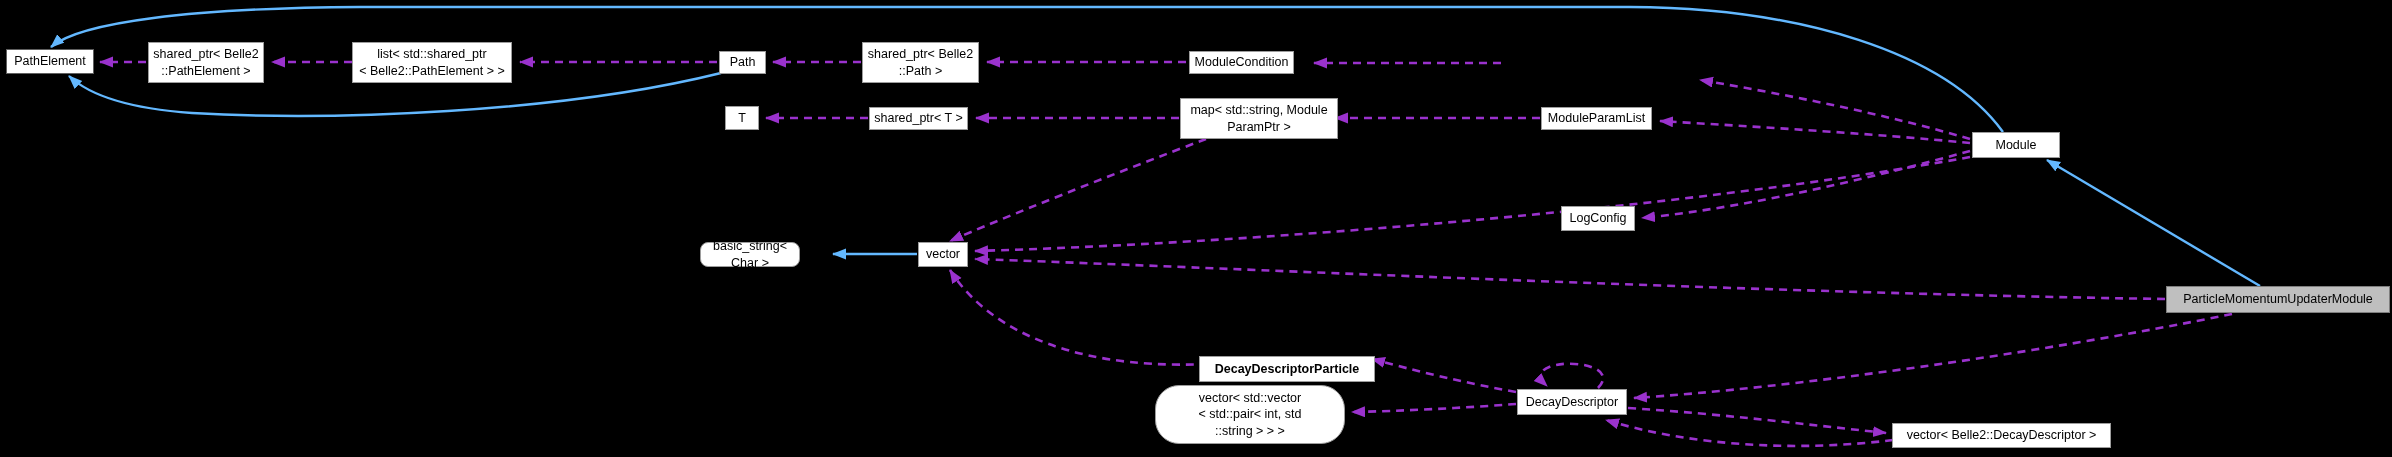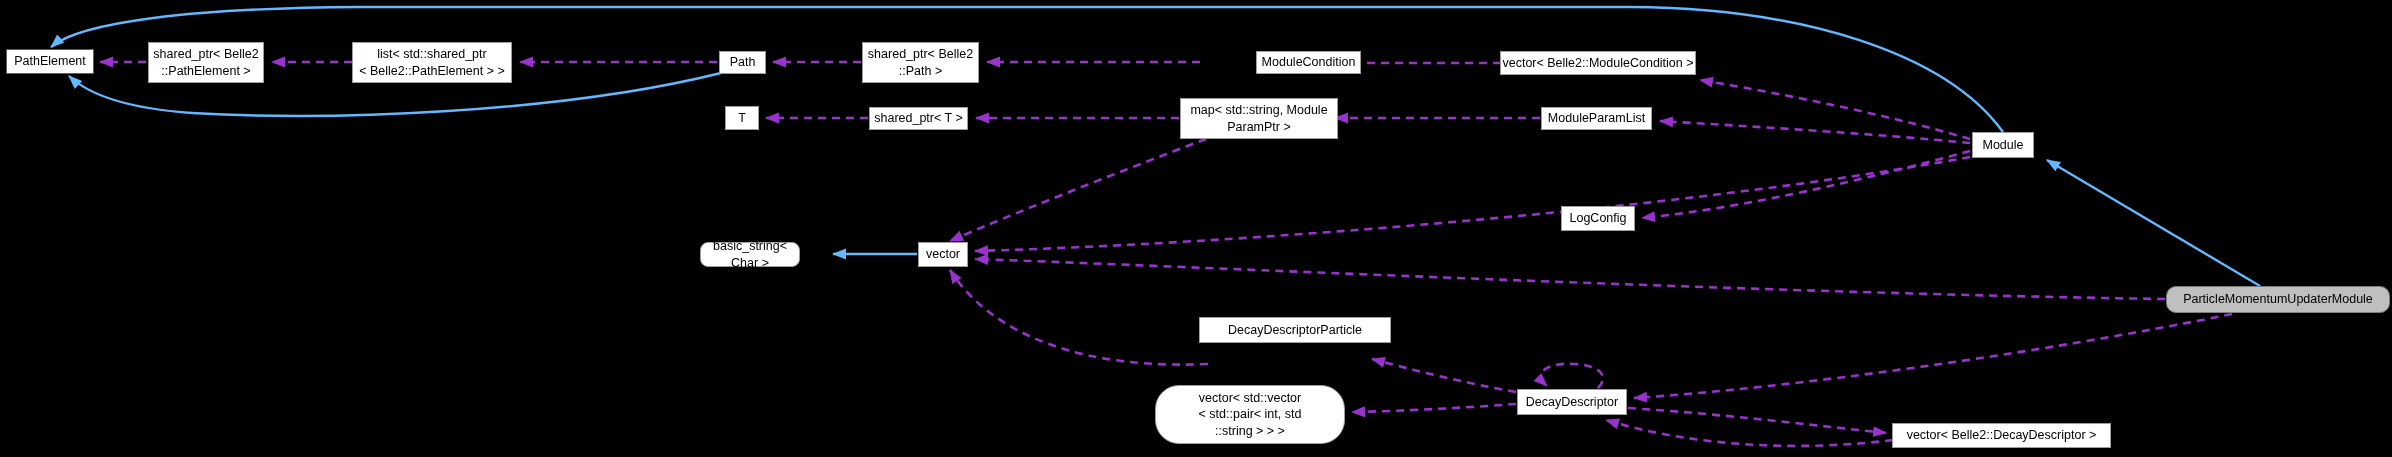--- a/index.html
+++ b/index.html
@@ -76,55 +76,52 @@
     <span class="lbl">list&lt; std::shared_ptr
 &lt; Belle2::PathElement &gt; &gt;</span>
   </div>
   <div class="node" style="left:719px;top:51px;width:47px;height:23px;">
     <span class="lbl">Path</span>
   </div>
   <div class="node" style="left:862px;top:42px;width:117px;height:41px;">
     <span class="lbl">shared_ptr&lt; Belle2
 ::Path &gt;</span>
   </div>
-  <div class="node" style="left:1256px;top:51px;width:105px;height:23px;">
+  <div class="node" style="left:1189px;top:51px;width:105px;height:23px;">
     <span class="lbl">ModuleCondition</span>
-  </div>
-  <div class="node" style="left:1500px;top:51px;width:196px;height:24px;">
-    <span class="lbl">vector&lt; Belle2::ModuleCondition &gt;</span>
   </div>
   <div class="node" style="left:725px;top:106px;width:34px;height:24px;">
     <span class="lbl">T</span>
   </div>
   <div class="node" style="left:869px;top:107px;width:99px;height:23px;">
     <span class="lbl">shared_ptr&lt; T &gt;</span>
   </div>
   <div class="node" style="left:1180px;top:98px;width:158px;height:41px;">
     <span class="lbl">map&lt; std::string, Module
 ParamPtr &gt;</span>
   </div>
   <div class="node" style="left:1541px;top:107px;width:111px;height:23px;text-align:center;">
     <span class="lbl">ModuleParamList</span>
   </div>
-  <div class="node" style="left:1972px;top:132px;width:62px;height:26px;">
+  <div class="node" style="left:1972px;top:132px;width:88px;height:26px;">
     <span class="lbl">Module</span>
   </div>
   <div class="node" style="left:1561px;top:206px;width:74px;height:25px;">
     <span class="lbl">LogConfig</span>
   </div>
   <div class="node" style="left:700px;top:242px;width:100px;height:25px;border-radius:8px;">
     <span class="lbl">basic_string&lt; Char &gt;</span>
   </div>
   <div class="node" style="left:918px;top:242px;width:50px;height:25px;">
     <span class="lbl">vector</span>
   </div>
-  <div class="node node-main" style="left:2166px;top:286px;width:224px;height:27px;border-radius:10px;">
+  <div class="node node-main" style="left:2166px;top:286px;width:224px;height:27px;">
     <span class="lbl">ParticleMomentumUpdaterModule</span>
   </div>
-  <div class="node" style="left:1199px;top:317px;width:192px;height:26px;">
+  <div class="node" style="left:1199px;top:356px;width:176px;height:26px;font-weight:bold;">
     <span class="lbl">DecayDescriptorParticle</span>
   </div>
   <div class="node" style="left:1155px;top:385px;width:190px;height:59px;border-radius:24px;">
     <span class="lbl">vector&lt; std::vector
 &lt; std::pair&lt; int, std
 ::string &gt; &gt; &gt;</span>
   </div>
   <div class="node" style="left:1517px;top:389px;width:110px;height:26px;align-items:center;">
     <span class="lbl">DecayDescriptor</span>
   </div>

